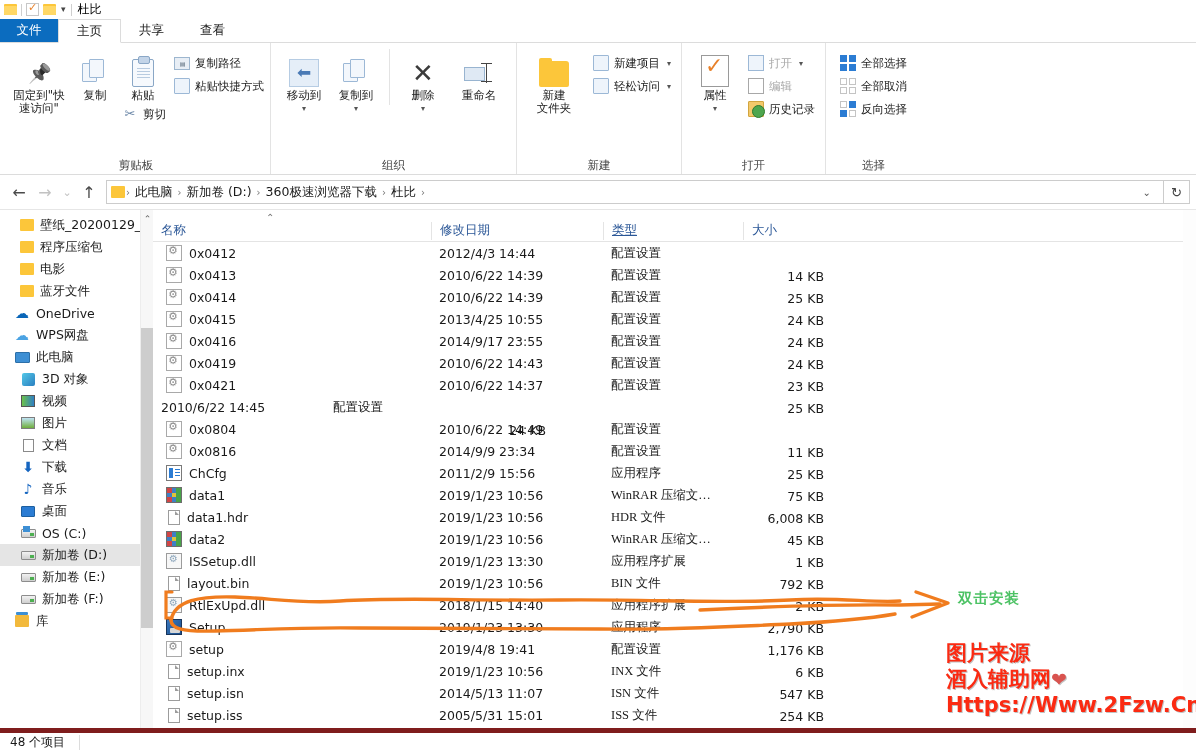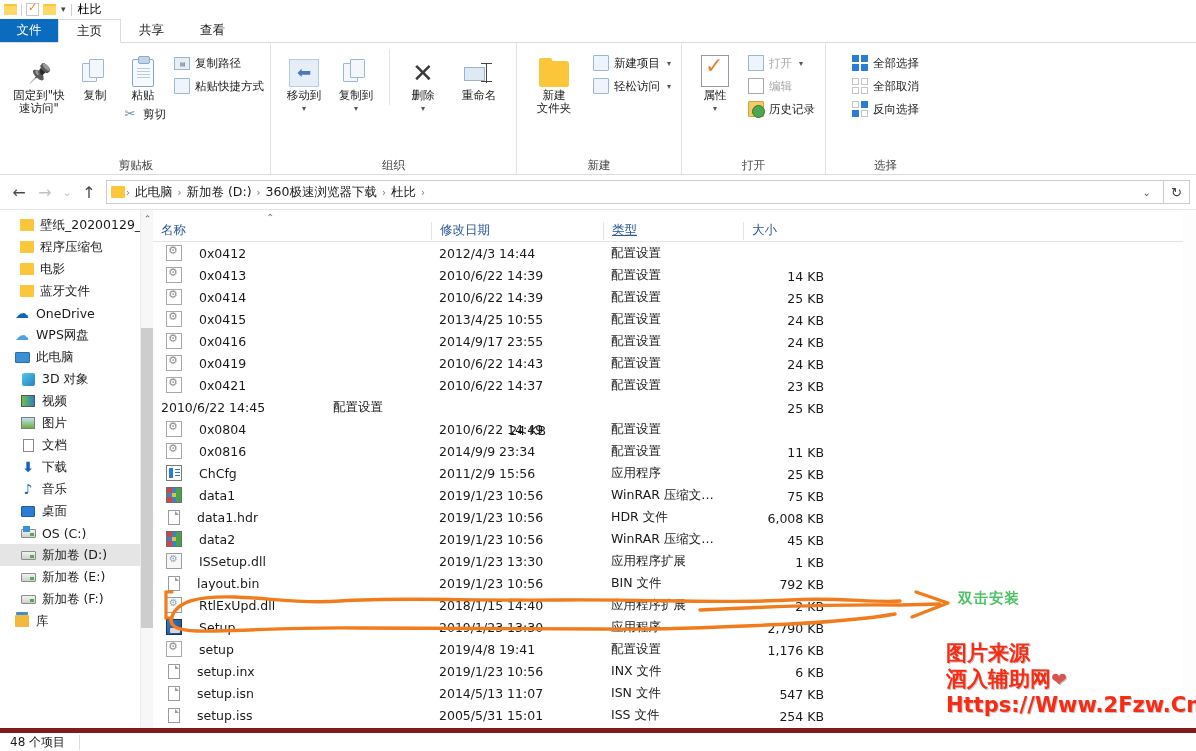--- a/index.html
+++ b/index.html
@@ -205,24 +205,24 @@
   .colhead .c { padding-left: 8px; border-left: 1px solid #e4e4e4; height:18px;
      display:flex; align-items:center;}
   .colhead .c:first-child { border-left:none; }
   .c-name { width: 278px; }
   .c-date { width: 172px; }
   .c-type { width: 140px; text-decoration: underline; }
   .c-size { width: 85px; }
 
   .row { height: 22px; display:flex; align-items:center; font-size:12.5px;
          color:#1a1a1a; }
-  .cell-name { width:278px; display:flex; align-items:center; gap:17px;
+  .cell-name { width:278px; display:flex; align-items:center; gap:7px;
                padding-left:13px; }
   .cell-date { width:172px; padding-left:8px; }
-  .cell-type { width:140px; padding-left:8px; }
+  .cell-type { width:140px; padding-left:8px;font-family:Liberation Serif, serif; }
   .cell-size { width:85px; text-align:right; padding-right:4px;margin-top:46px; }
 
   .fi { width:16px; height:16px; flex:none; position:relative;}
   .fi-cfg { border:1px solid #a9a9a9; background:#fff; }
   .fi-cfg:after{ content:"⚙"; position:absolute; left:1px; top:-2px; font-size:11px;
      color:#8d8d8d;}
   .fi-app-blue { background:#fff; border:1px solid #7a7a7a; }
   .fi-app-blue:after{content:"";position:absolute;left:2px;top:2px;width:4px;height:10px;
      background:#2b7cd3;}
   .fi-app-blue:before{content:"";position:absolute;left:8px;top:3px;width:5px;height:1px;
@@ -411,21 +411,21 @@
           </div>
           <div class="smallbtn">
             <span class="ic-hist"></span>
             <span>历史记录</span>
           </div>
         </div>
       </div>
       <div class="rlabel">打开</div>
     </div>
 
-    <div class="rgroup" style="padding:0 26px">
+    <div class="rgroup" style="padding:0 14px">
       <div class="rbody">
         <div class="stack">
           <div class="smallbtn">
             <span class="ic-grid4">
                 <span></span>
                 <span></span>
                 <span></span>
                 <span></span>
               </span>
             <span>全部选择</span>

